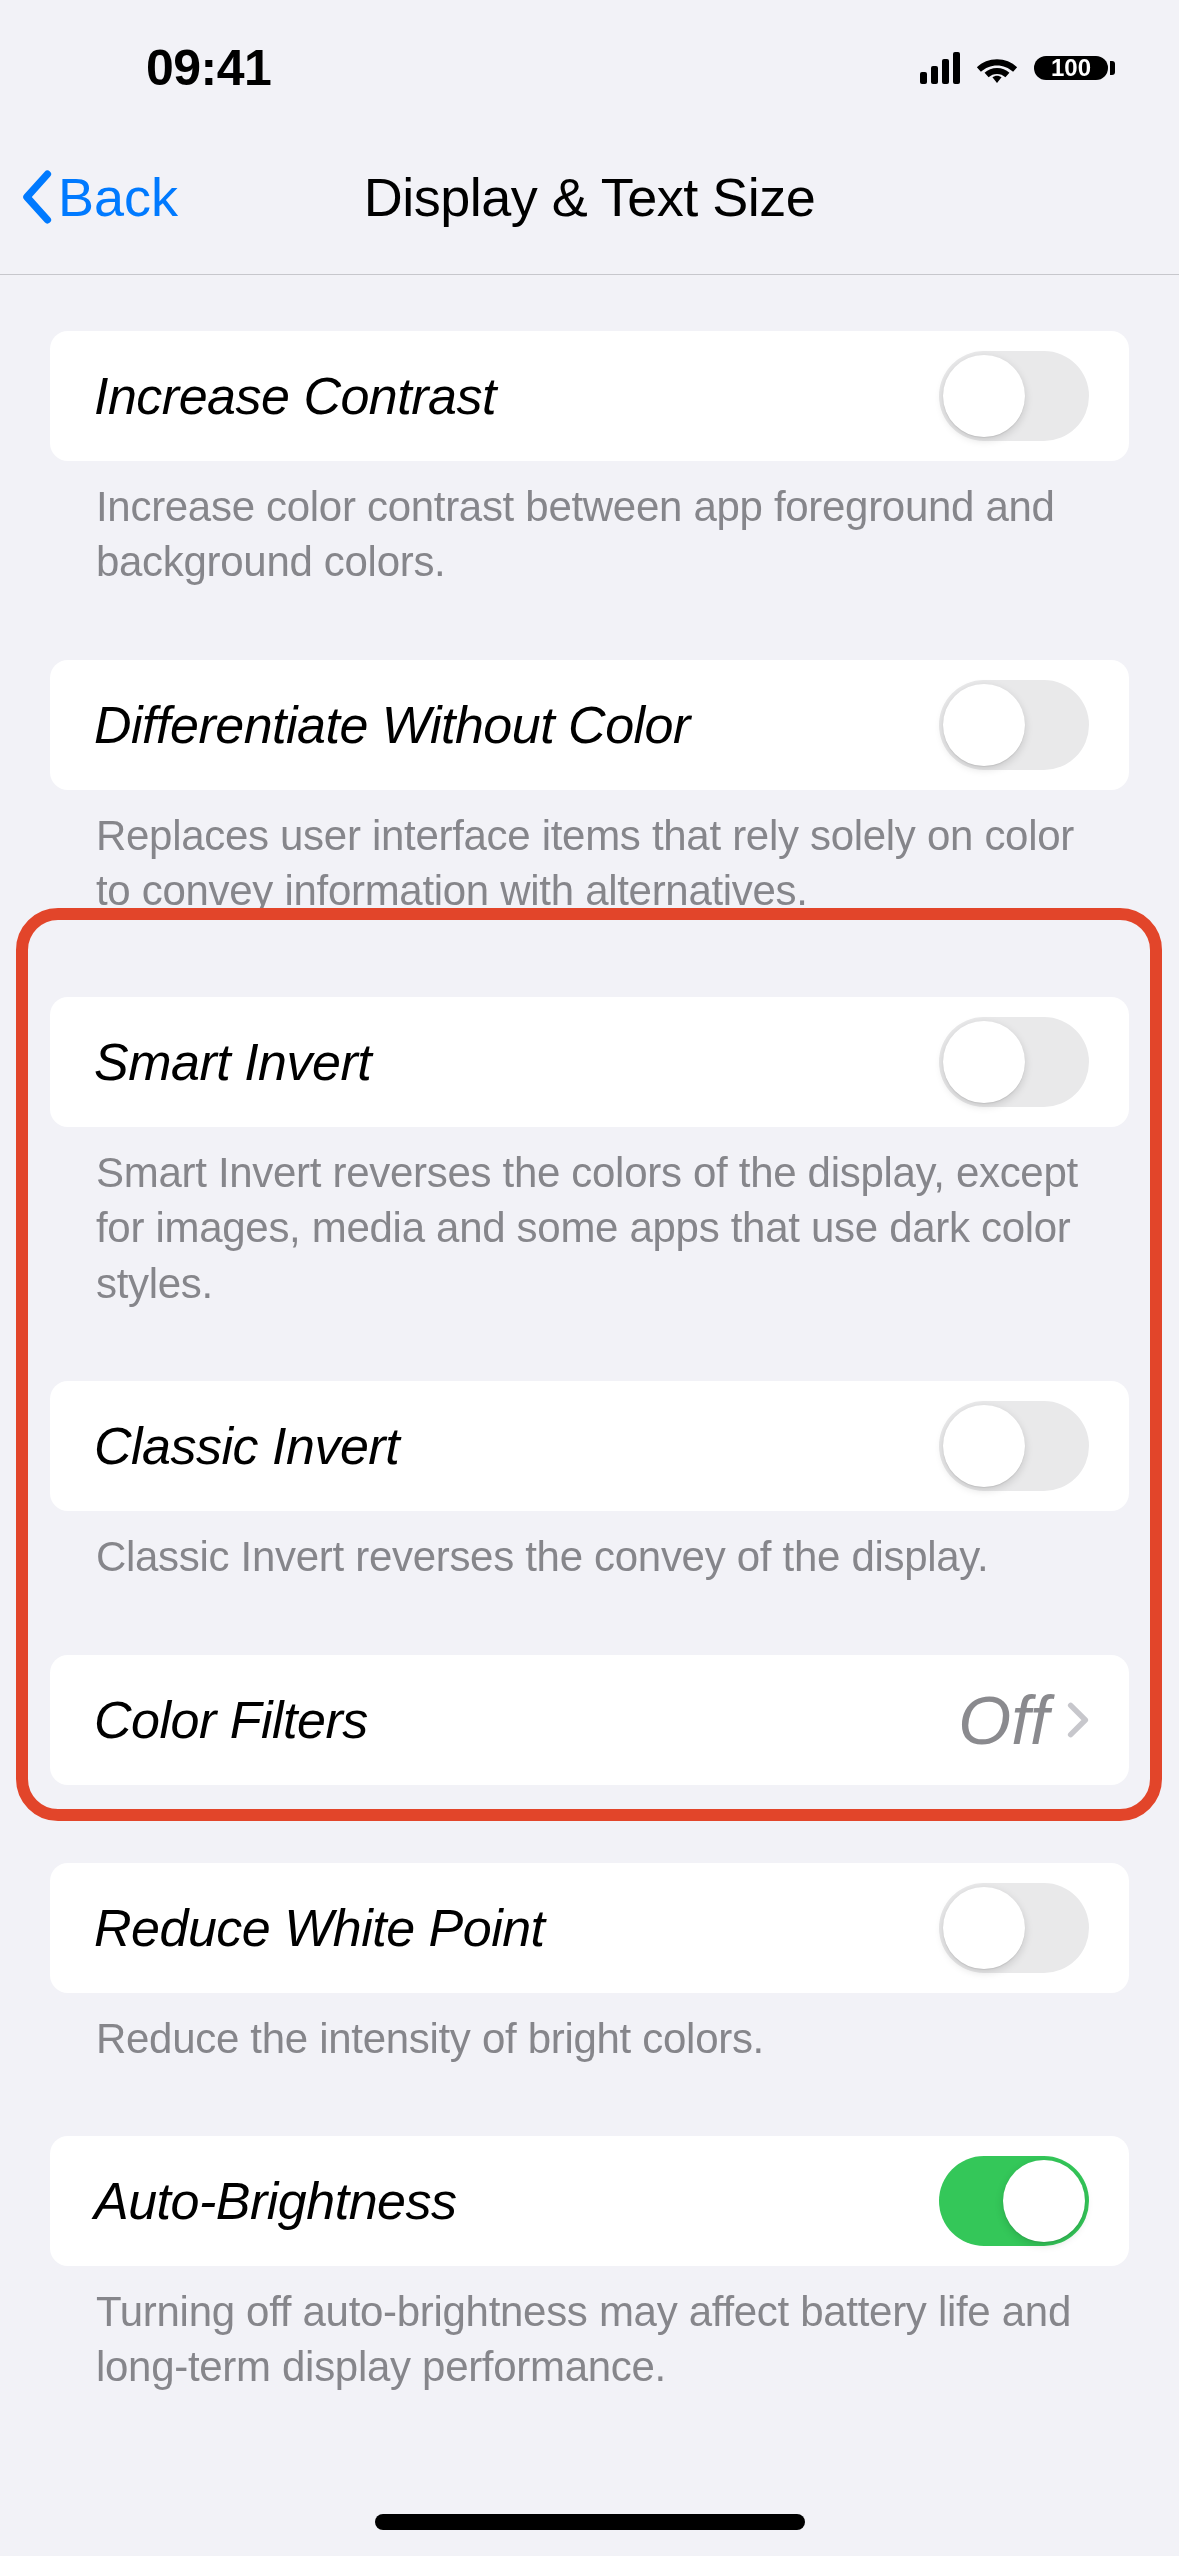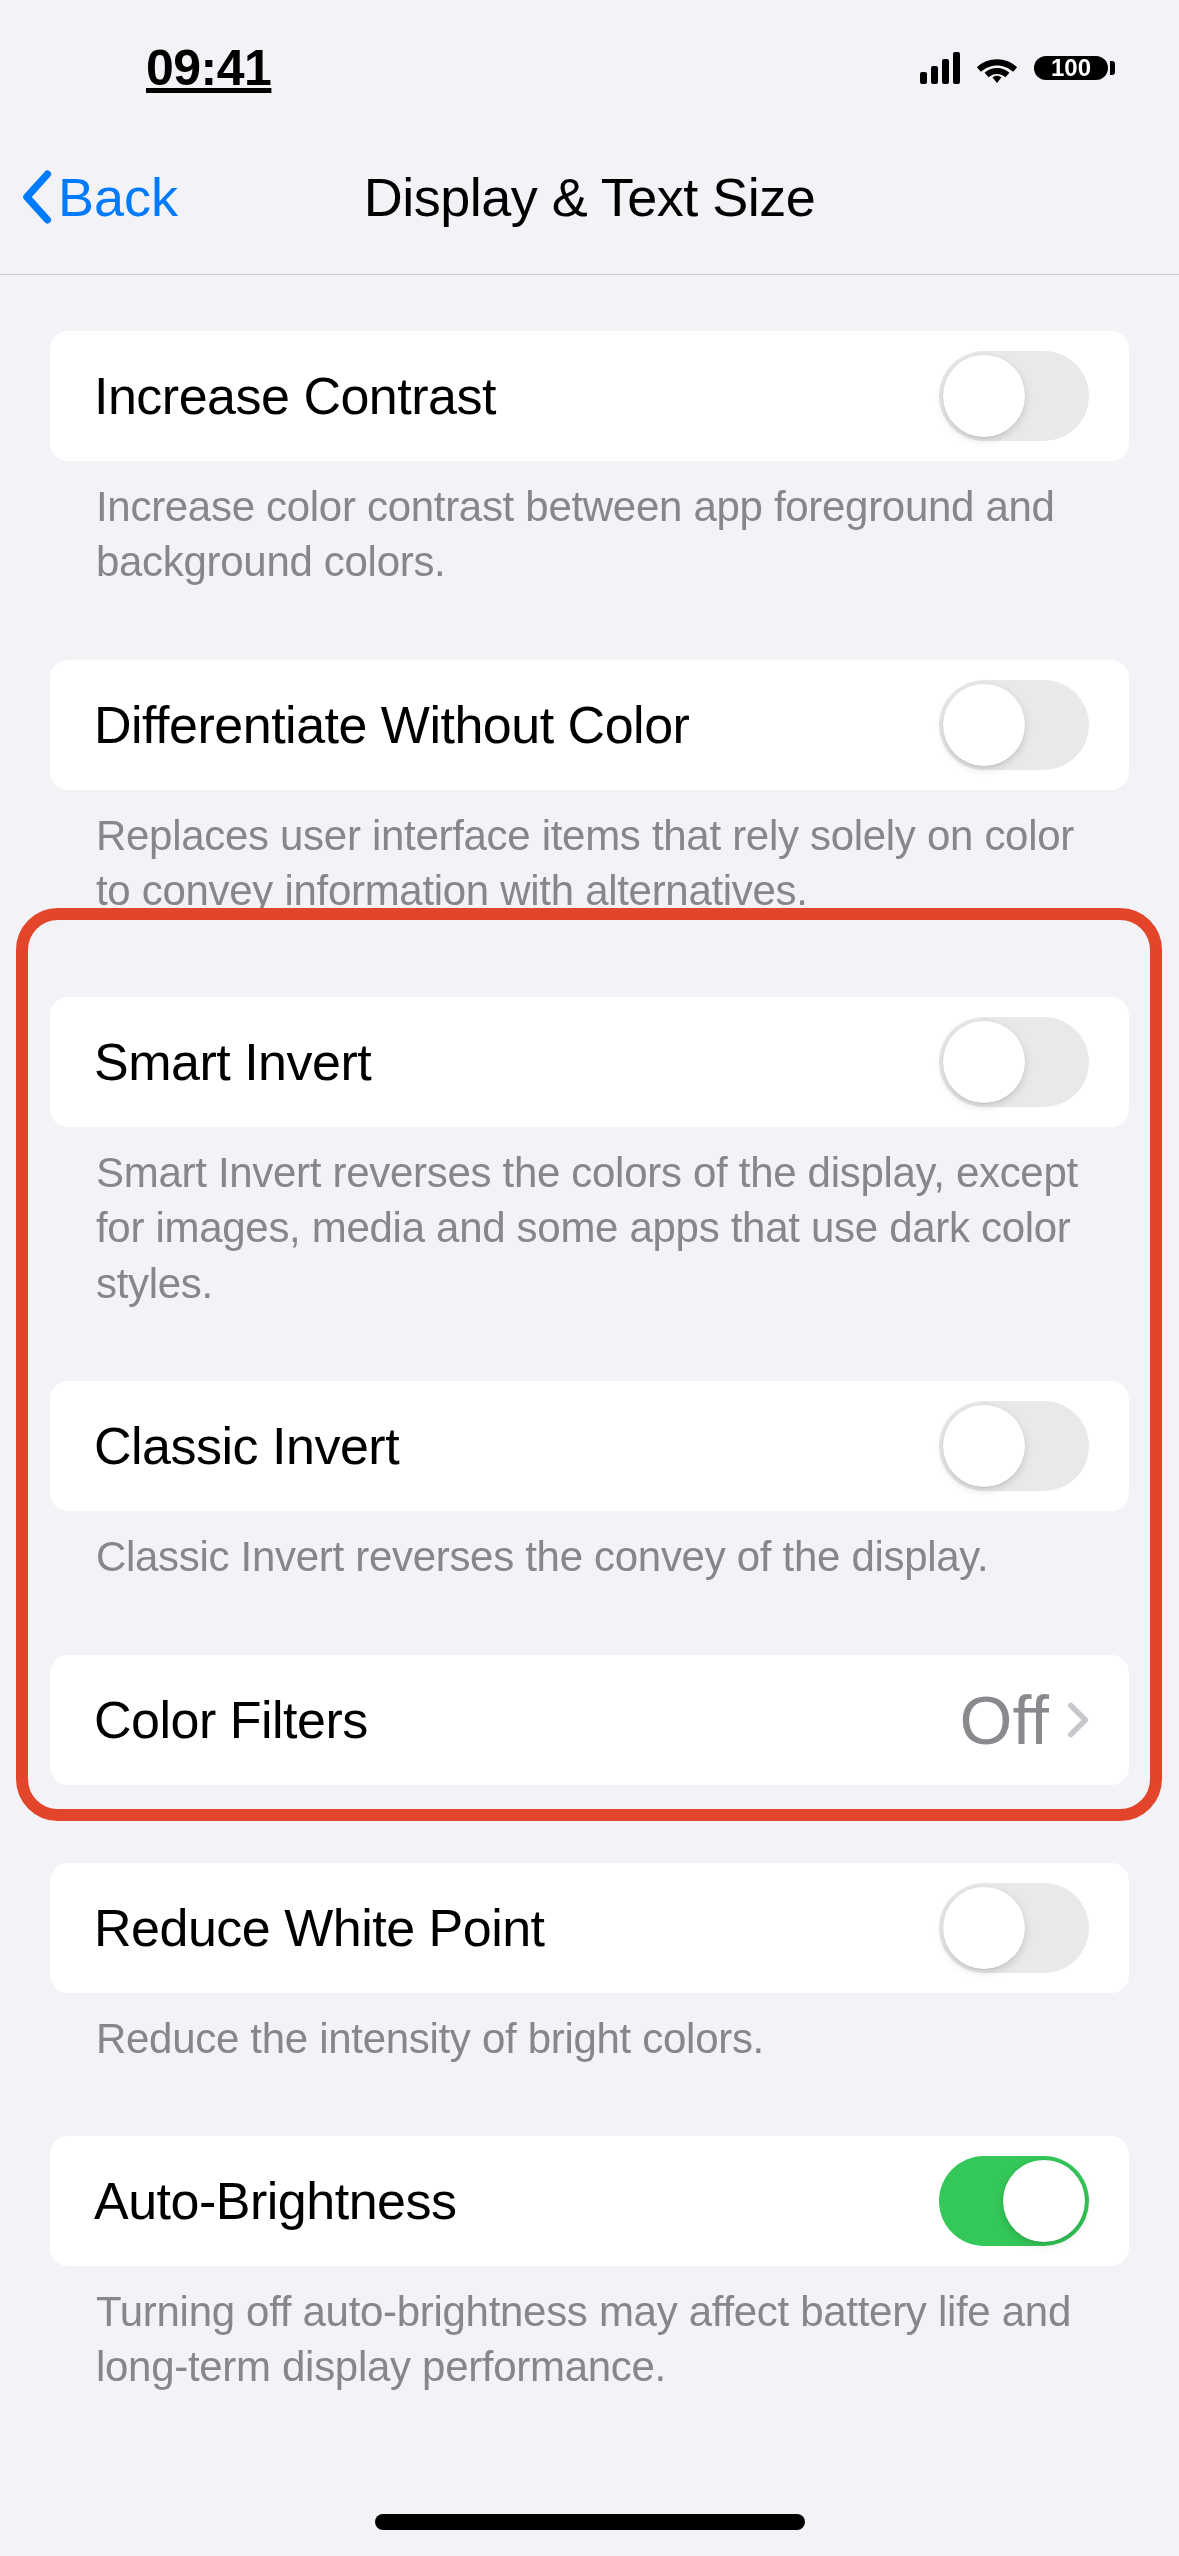--- a/index.html
+++ b/index.html
@@ -15,21 +15,20 @@
       font-family: -apple-system, BlinkMacSystemFont, 'Segoe UI', 'Helvetica Neue', Arial, sans-serif;
       position: relative;
       overflow: hidden;
     }
     .status-bar {
       display: flex;
       justify-content: space-between;
       align-items: center;
       padding: 36px 64px 20px 146px;
       height: 120px;
-      text-decoration: underline;
     }
     .status-time {
       font-size: 50px;
       font-weight: 600;
       letter-spacing: -0.5px;
     }
     .status-icons {
       display: flex;
       align-items: center;
       gap: 16px;
@@ -109,20 +108,21 @@
       padding: 56px 50px 0 50px;
     }
     .cell {
       background: #fff;
       border-radius: 18px;
       height: 130px;
       display: flex;
       align-items: center;
       justify-content: space-between;
       padding: 0 40px 0 44px;
+      font-style: italic;
     }
     .cell-label {
       font-size: 52px;
       font-weight: 400;
       letter-spacing: -0.5px;
     }
     .cell-value {
       display: flex;
       align-items: center;
       gap: 18px;

